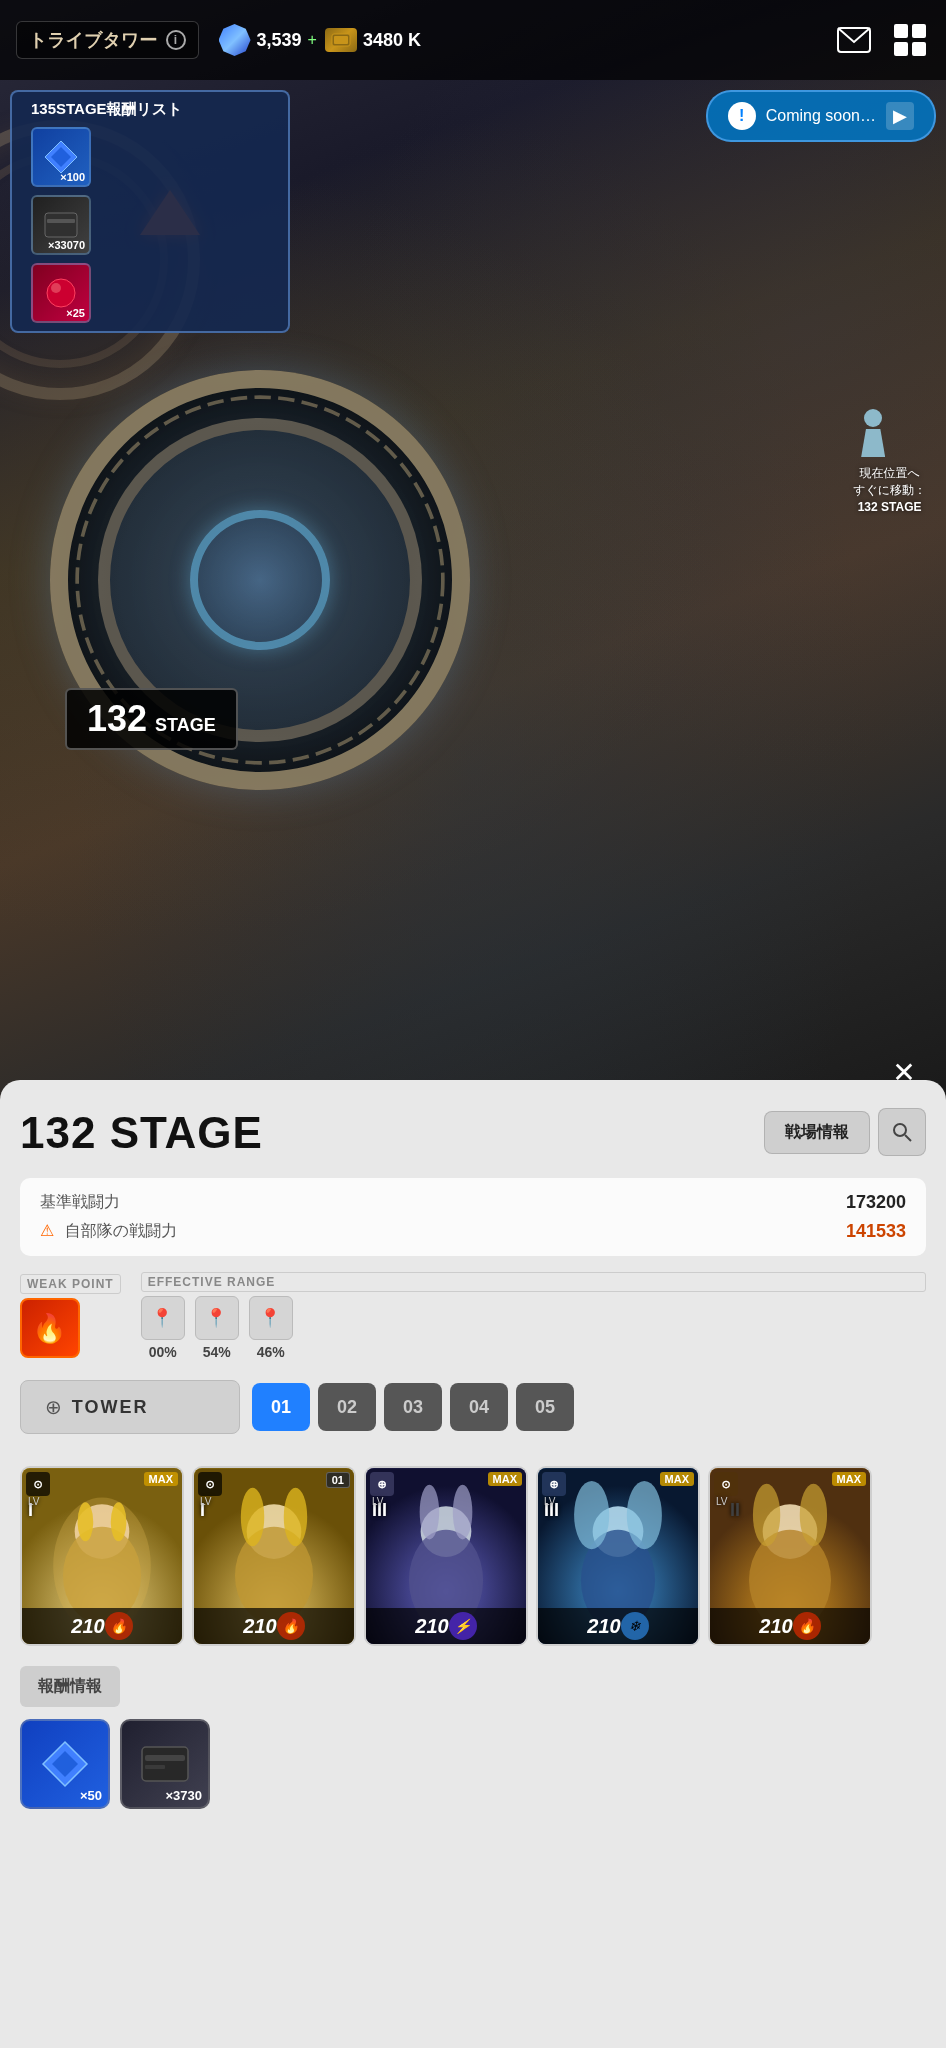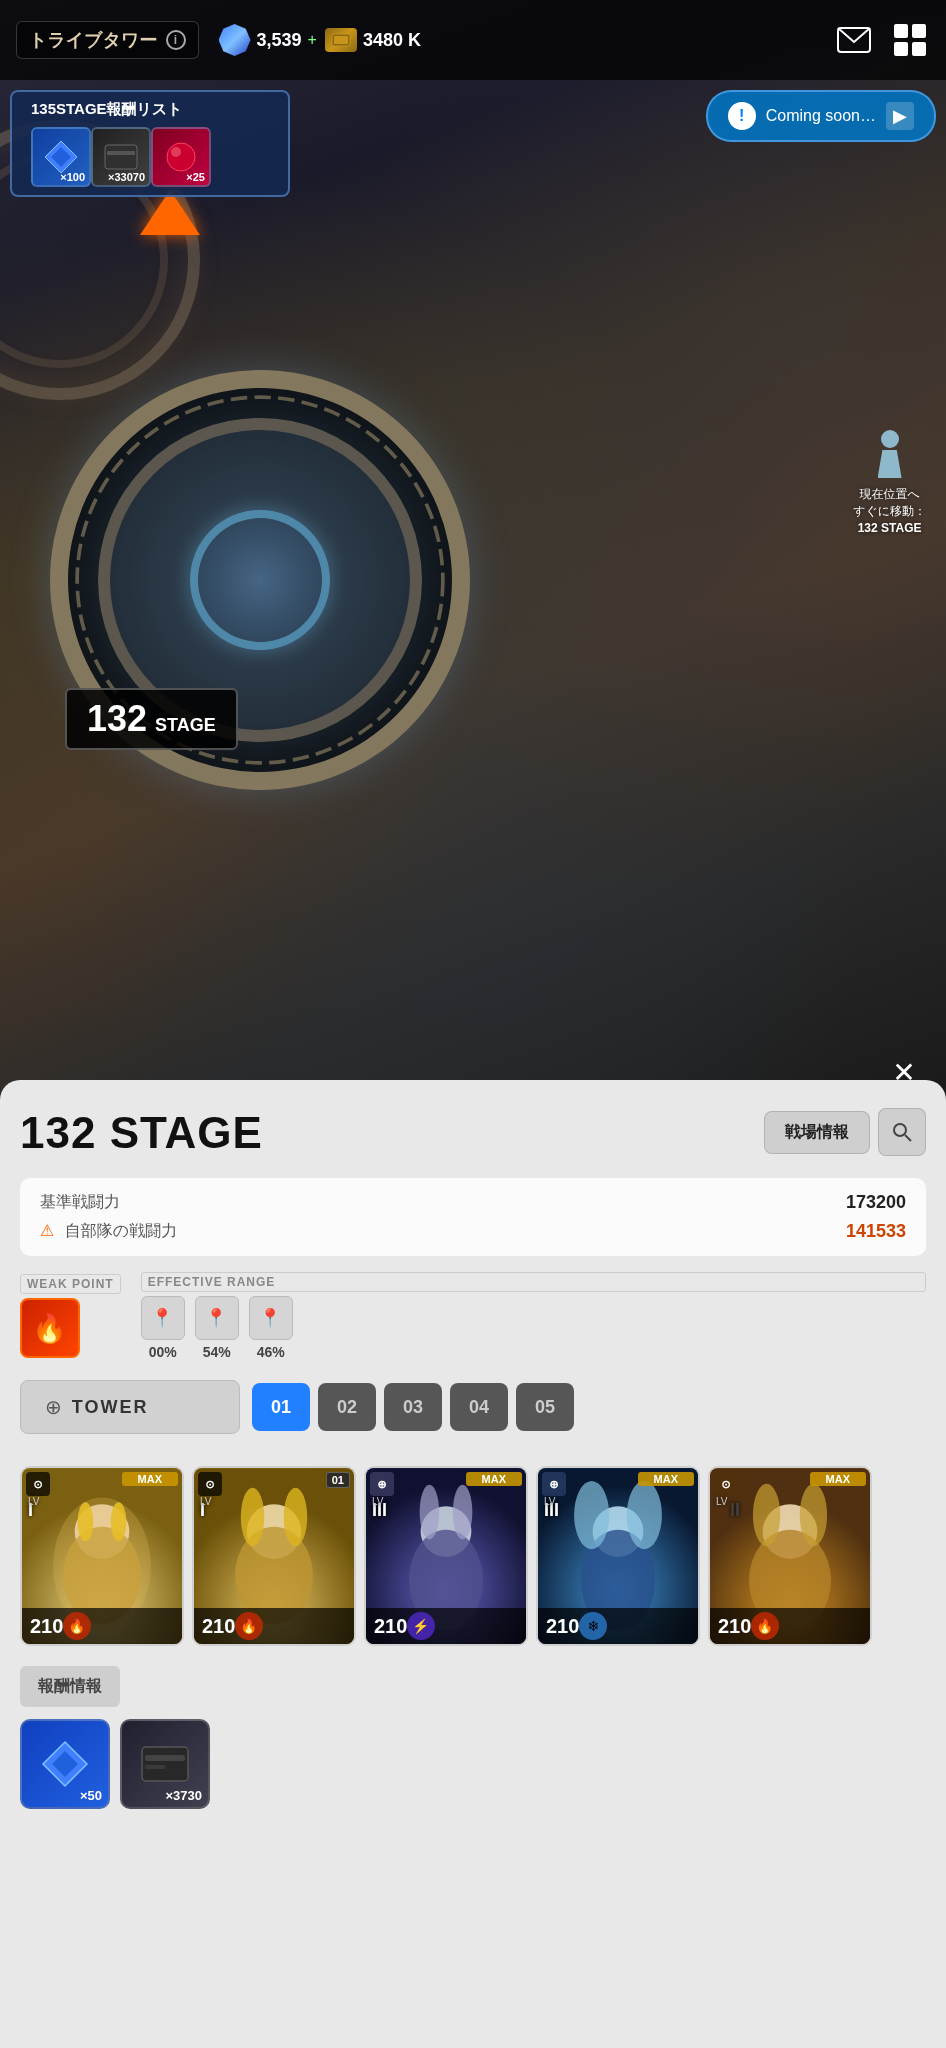--- a/index.html
+++ b/index.html
@@ -152,20 +152,22 @@
 
     .rewards-title {
       color: #ffffff;
       font-size: 15px;
       font-weight: bold;
       margin-bottom: 8px;
     }
 
     .rewards-items {
       display: flex;
+      gap: 8px;
+      flex-direction: column;
     }
 
     .reward-item {
       width: 60px; height: 60px;
       background: linear-gradient(135deg, #304080, #204060);
       border: 2px solid rgba(100,150,200,0.5);
       border-radius: 6px;
       display: flex;
       flex-direction: column;
       align-items: center;
@@ -318,25 +320,24 @@
 
     .stage-word {
       color: #ffffff;
       font-size: 18px;
       font-weight: bold;
     }
 
     
     .position-indicator {
       position: absolute;
-      top: 430px;
+      top: 409px;
       right: 20px;
       display: flex;
       flex-direction: column;
-      align-items: center;
       gap: 6px;
       z-index: 80;
     }
 
     .position-person-icon {
       width: 40px; height: 50px;
       display: flex; flex-direction: column; align-items: center;
       gap: 2px;
     }
 
@@ -686,22 +687,23 @@
       font-weight: bold;
     }
 
     .char-bottom-bar {
       position: absolute;
       bottom: 0; left: 0; right: 0;
       height: 36px;
       background: rgba(0,0,0,0.7);
       display: flex;
       align-items: center;
-      justify-content: flex-start;
+      justify-content: center;
       padding: 0 8px;
+      font-style: italic;
     }
 
     .char-level-bottom {
       color: #ffffff;
       font-size: 20px;
       font-weight: 900;
     }
 
     .char-element-badge {
       width: 28px; height: 28px;
@@ -714,21 +716,21 @@
     .element-lightning { background: rgba(80,40,200,0.8); }
     .element-ice { background: rgba(40,120,200,0.8); }
 
     .max-badge {
       position: absolute;
       top: 4px; right: 4px;
       background: rgba(200,150,0,0.9);
       color: #fff;
       font-size: 11px;
       font-weight: bold;
-      padding: 1px 16px;
+      padding: 1px 5px;
       border-radius: 3px;
     }
 
     .num-badge {
       position: absolute;
       top: 4px; right: 4px;
       background: rgba(40,40,40,0.9);
       color: #fff;
       font-size: 11px;
       font-weight: bold;

